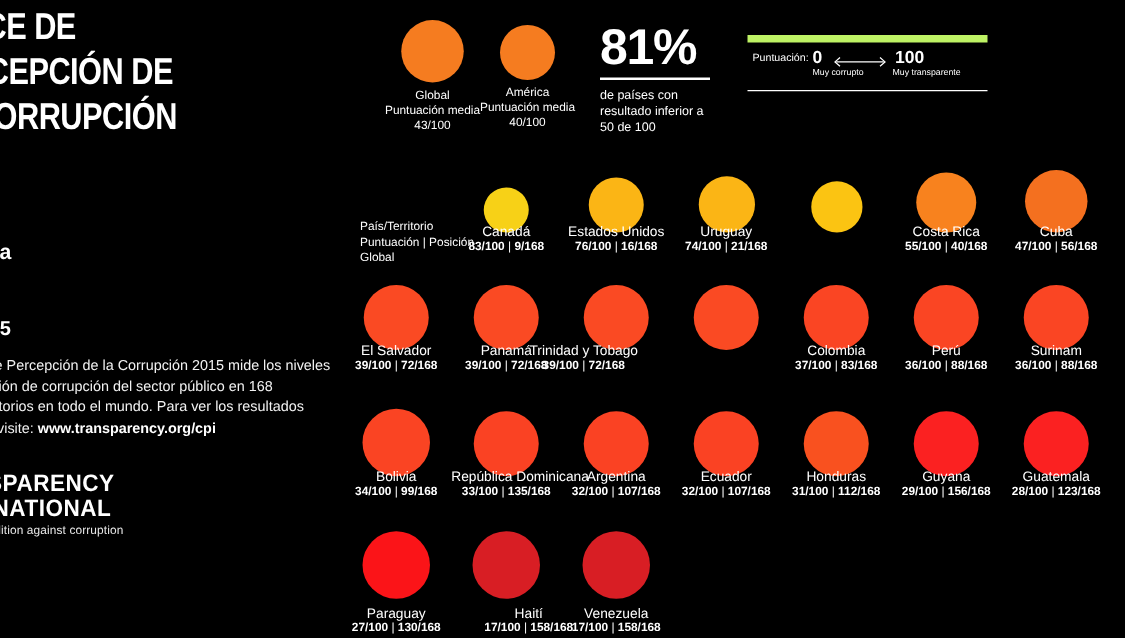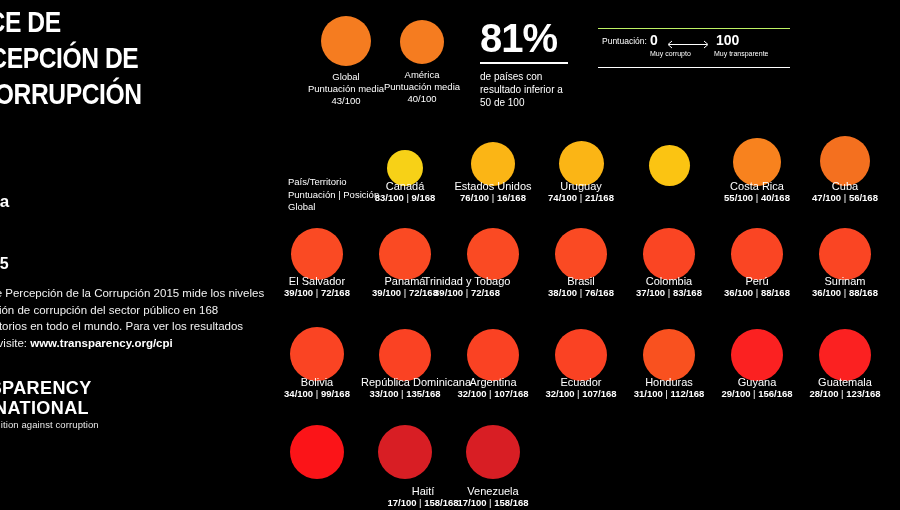--- a/index.html
+++ b/index.html
@@ -63,21 +63,21 @@
   .pct-num{
     font-size:40px;font-weight:bold;line-height:40px;color:#fff;
     letter-spacing:-1px;
   }
   .pct-rule{width:88px;height:2px;background:#fff;margin:4px 0 6px 0;}
   .pct-txt{font-size:10px;line-height:13px;color:#fff;}
 
   
   .legend{
     position:absolute;left:598px;top:28px;width:192px;height:38px;
-    border-top:1px solid #bef264;border-bottom:1px solid #ffffff;
+    border-top:6px solid #bef264;border-bottom:1px solid #ffffff;
   }
   .legend-row{position:relative;height:100%;}
   .legend-label{
     position:absolute;left:4px;top:7px;font-size:8.5px;color:#fff;
   }
   .legend-zero{
     position:absolute;left:52px;top:3px;font-size:14px;font-weight:bold;color:#fff;
   }
   .legend-hundred{
     position:absolute;left:118px;top:3px;font-size:14px;font-weight:bold;color:#fff;
@@ -215,24 +215,20 @@
       <div class="cell" style="left: 361px; top: 271px;">
         <div class="name">Panamá</div>
         <div class="score"><b>39/100</b> | <b>72/168</b></div>
       </div>
       <div class="dot" style="position: absolute; width: 52px; height: 52px; left: 467px; top: 228px; background: rgb(250, 74, 35); border-radius: 50%;"></div>
       <div class="cell" style="left: 423px; top: 271px;">
         <div class="name">Trinidad y Tobago</div>
         <div class="score"><b>39/100</b> | <b>72/168</b></div>
       </div>
       <div class="dot" style="position: absolute; width: 52px; height: 52px; left: 555px; top: 228px; background: rgb(250, 74, 35); border-radius: 50%;"></div>
-      <div class="cell" style="left: 537px; top: 271px;">
-        <div class="name">Brasil</div>
-        <div class="score"><b>38/100</b> | <b>76/168</b></div>
-      </div>
       <div class="dot" style="position: absolute; width: 52px; height: 52px; left: 643px; top: 228px; background: rgb(250, 69, 35); border-radius: 50%;"></div>
       <div class="cell" style="left: 625px; top: 271px;">
         <div class="name">Colombia</div>
         <div class="score"><b>37/100</b> | <b>83/168</b></div>
       </div>
       <div class="dot" style="position: absolute; width: 52px; height: 52px; left: 731px; top: 228px; background: rgb(250, 69, 35); border-radius: 50%;"></div>
       <div class="cell" style="left: 713px; top: 271px;">
         <div class="name">Perú</div>
         <div class="score"><b>36/100</b> | <b>88/168</b></div>
       </div>
@@ -278,20 +274,24 @@
       <div class="dot" style="position: absolute; width: 52px; height: 52px; left: 819px; top: 329px; background: rgb(251, 33, 33); border-radius: 50%;"></div>
       <div class="cell" style="left: 801px; top: 372px;">
         <div class="name">Guatemala</div>
         <div class="score"><b>28/100</b> | <b>123/168</b></div>
       </div>
       <div class="cell" style="left: 889px; top: 372px;">
         <div class="name">Nicaragua</div>
         <div class="score"></div>
       </div>
       <div class="dot" style="position: absolute; width: 54px; height: 54px; left: 290px; top: 425px; background: rgb(251, 20, 24); border-radius: 50%;"></div>
+      <div class="cell" style="left: 273px; top: 481px;">
+        <div class="name">Paraguay</div>
+        <div class="score"><b>27/100</b> | <b>130/168</b></div>
+      </div>
       <div class="dot" style="position: absolute; width: 54px; height: 54px; left: 378px; top: 425px; background: rgb(216, 30, 36); border-radius: 50%;"></div>
       <div class="cell" style="left: 379px; top: 481px;">
         <div class="name">Haití</div>
         <div class="score"><b>17/100</b> | <b>158/168</b></div>
       </div>
       <div class="dot" style="position: absolute; width: 54px; height: 54px; left: 466px; top: 425px; background: rgb(216, 30, 36); border-radius: 50%;"></div>
       <div class="cell" style="left: 449px; top: 481px;">
         <div class="name">Venezuela</div>
         <div class="score"><b>17/100</b> | <b>158/168</b></div>
       </div>

